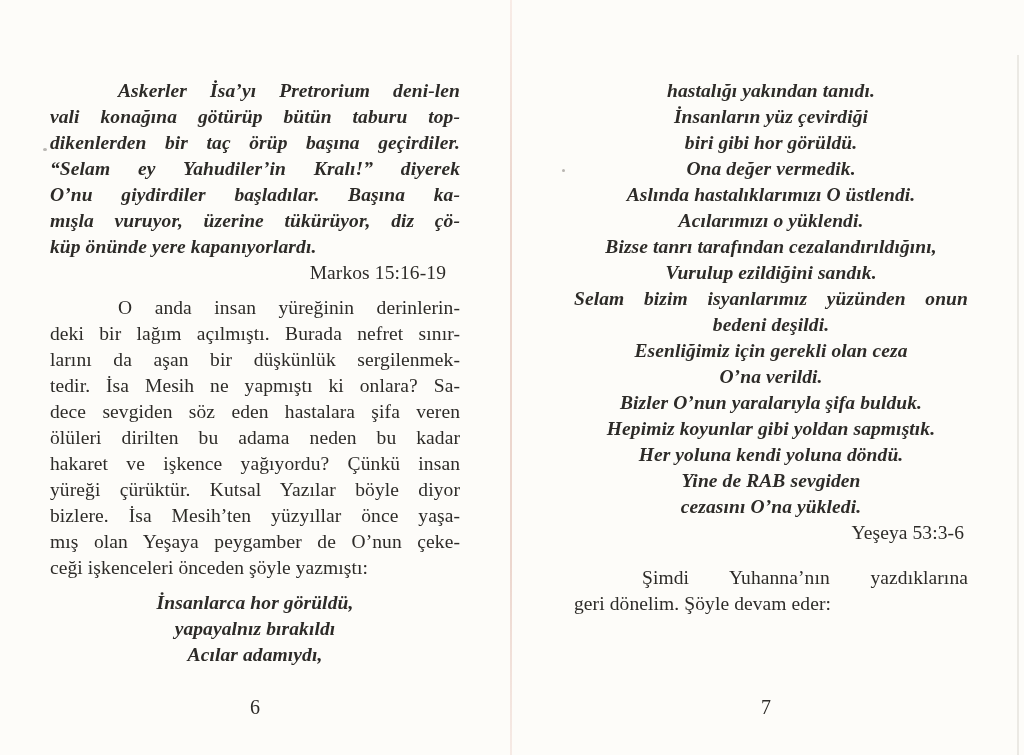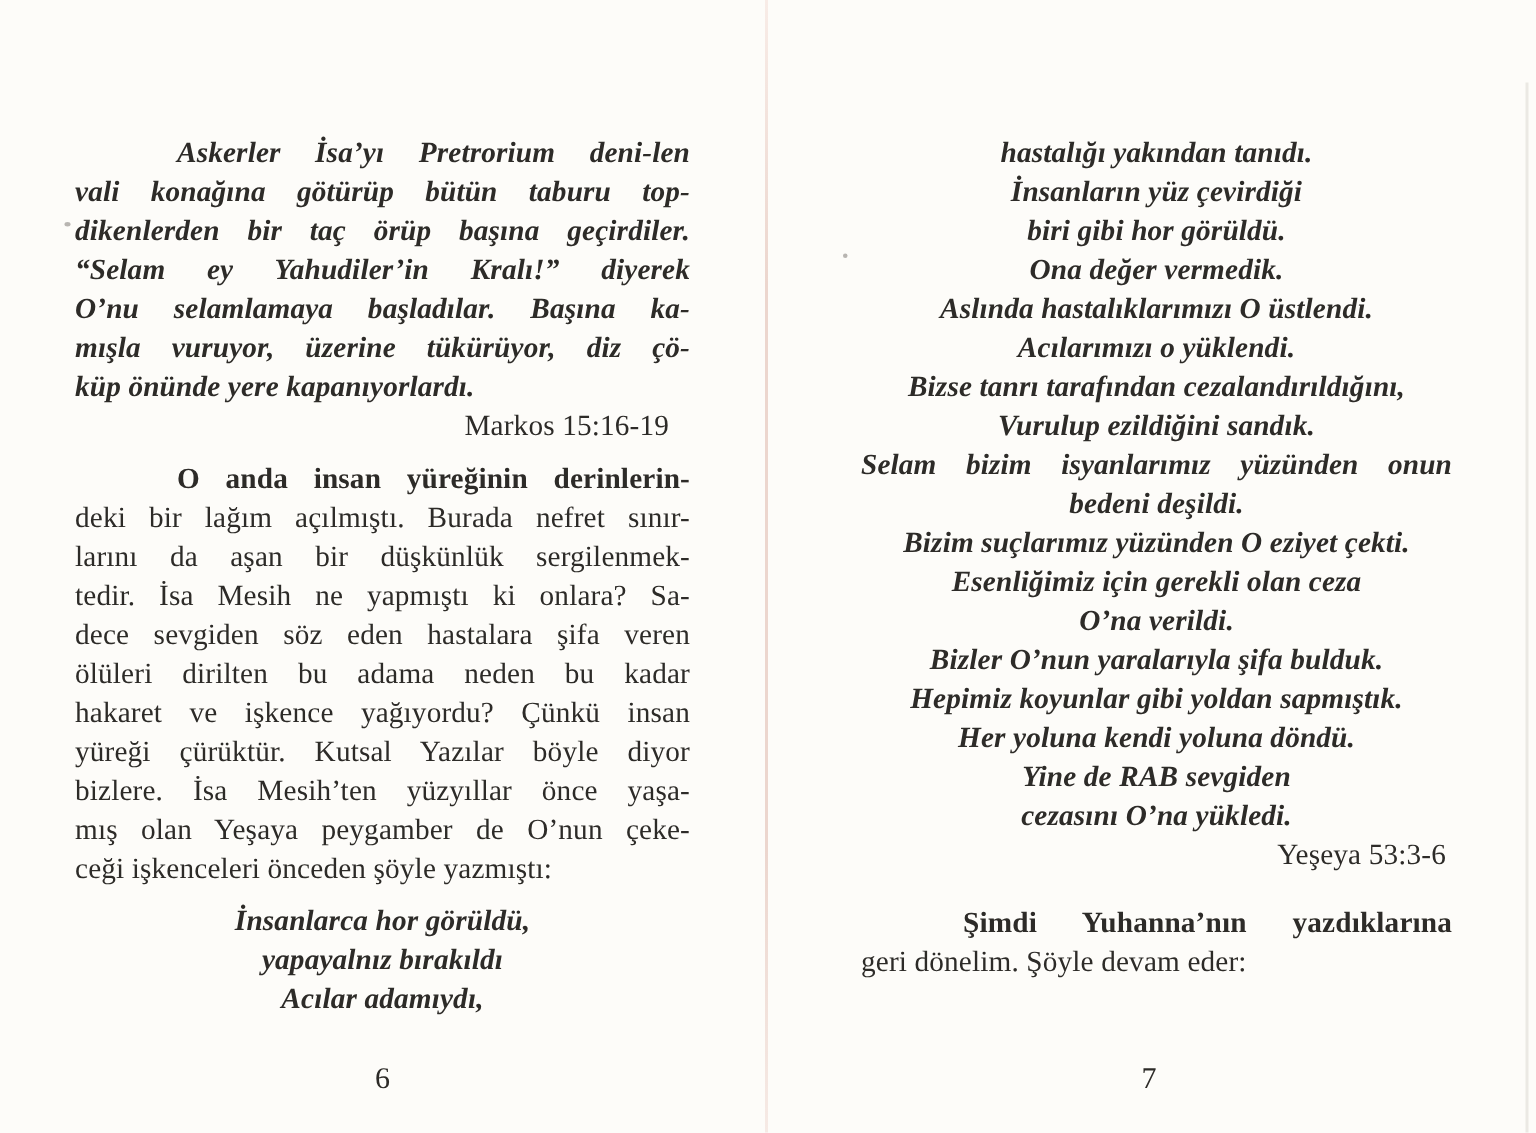--- a/index.html
+++ b/index.html
@@ -19,32 +19,32 @@
     background: linear-gradient(#f8ece7, #ecd6ce 25%, #ecd6ce 75%, #f6eae5);
   }
   .page-edge {
     position: absolute; left: 1017px; top: 55px; width: 2px; height: 700px;
     background: #ebe9e4;
   }
   .speck { position: absolute; background: rgba(70,65,60,.38); border-radius: 50%; }
   .speck-1 { left: 43px;  top: 148px; width: 4px; height: 3px; }
   .speck-2 { left: 562px; top: 169px; width: 3px; height: 3px; }
 
-  .page { position: absolute; top: 90px; }
+  .page { position: absolute; top: 78px; }
   .page.left  { left: 50px;  width: 410px; }
   .page.right { left: 574px; width: 394px; }
 
   .line {
     font-size: 19.5px;
     line-height: 26px;
     letter-spacing: 0.1px;
     text-align: justify;
   }
   .line.stretch { text-align-last: justify; }
-  .line.indent  { text-indent: 68px; font-weight: bold; }
+  .line.indent  { text-indent: 68px; }
 
   .blk-quote .line, .blk-poem .line { font-weight: bold; font-style: italic; }
 
   .blk-poem .line { text-align: center; white-space: nowrap; }
   .blk-poem .line.stretch {
     white-space: normal; text-align: justify; text-align-last: justify;
   }
 
   .blk-citation .line { text-align: left; text-align-last: right; padding-right: 14px; font-family: Liberation Serif, serif; }
   .page.right .blk-citation .line { padding-right: 4px; }
@@ -68,21 +68,21 @@
   <div class="speck speck-1"></div>
   <div class="speck speck-2"></div>
 
   <section class="page left">
     <div class="content">
         <div class="blk blk-quote">
           <div class="line indent stretch">Askerler İsa’yı Pretrorium deni-len</div>
           <div class="line stretch">vali konağına götürüp bütün taburu top-</div>
           <div class="line stretch">dikenlerden bir taç örüp başına geçirdiler.</div>
           <div class="line stretch">“Selam ey Yahudiler’in Kralı!” diyerek</div>
-          <div class="line stretch">O’nu selamlamaya başladılar. Başına ka-</div>
+          <div class="line stretch">O’nu giydirdiler başladılar. Başına ka-</div>
           <div class="line stretch">mışla vuruyor, üzerine tükürüyor, diz çö-</div>
           <div class="line">küp önünde yere kapanıyorlardı.</div>
         </div>
         <div class="blk blk-citation">
           <div class="line">Markos 15:16-19</div>
         </div>
         <div class="blk blk-body">
           <div class="line indent stretch">O anda insan yüreğinin derinlerin-</div>
           <div class="line stretch">deki bir lağım açılmıştı. Burada nefret sınır-</div>
           <div class="line stretch">larını da aşan bir düşkünlük sergilenmek-</div>
@@ -110,21 +110,20 @@
           <div class="line">hastalığı yakından tanıdı.</div>
           <div class="line">İnsanların yüz çevirdiği</div>
           <div class="line">biri gibi hor görüldü.</div>
           <div class="line">Ona değer vermedik.</div>
           <div class="line">Aslında hastalıklarımızı O üstlendi.</div>
           <div class="line">Acılarımızı o yüklendi.</div>
           <div class="line">Bizse tanrı tarafından cezalandırıldığını,</div>
           <div class="line">Vurulup ezildiğini sandık.</div>
           <div class="line stretch">Selam bizim isyanlarımız yüzünden onun</div>
           <div class="line">bedeni deşildi.</div>
-          <div class="line">Bizim suçlarımız yüzünden O eziyet çekti.</div>
           <div class="line">Esenliğimiz için gerekli olan ceza</div>
           <div class="line">O’na verildi.</div>
           <div class="line">Bizler O’nun yaralarıyla şifa bulduk.</div>
           <div class="line">Hepimiz koyunlar gibi yoldan sapmıştık.</div>
           <div class="line">Her yoluna kendi yoluna döndü.</div>
           <div class="line">Yine de RAB sevgiden</div>
           <div class="line">cezasını O’na yükledi.</div>
         </div>
         <div class="blk blk-citation">
           <div class="line">Yeşeya 53:3-6</div>

